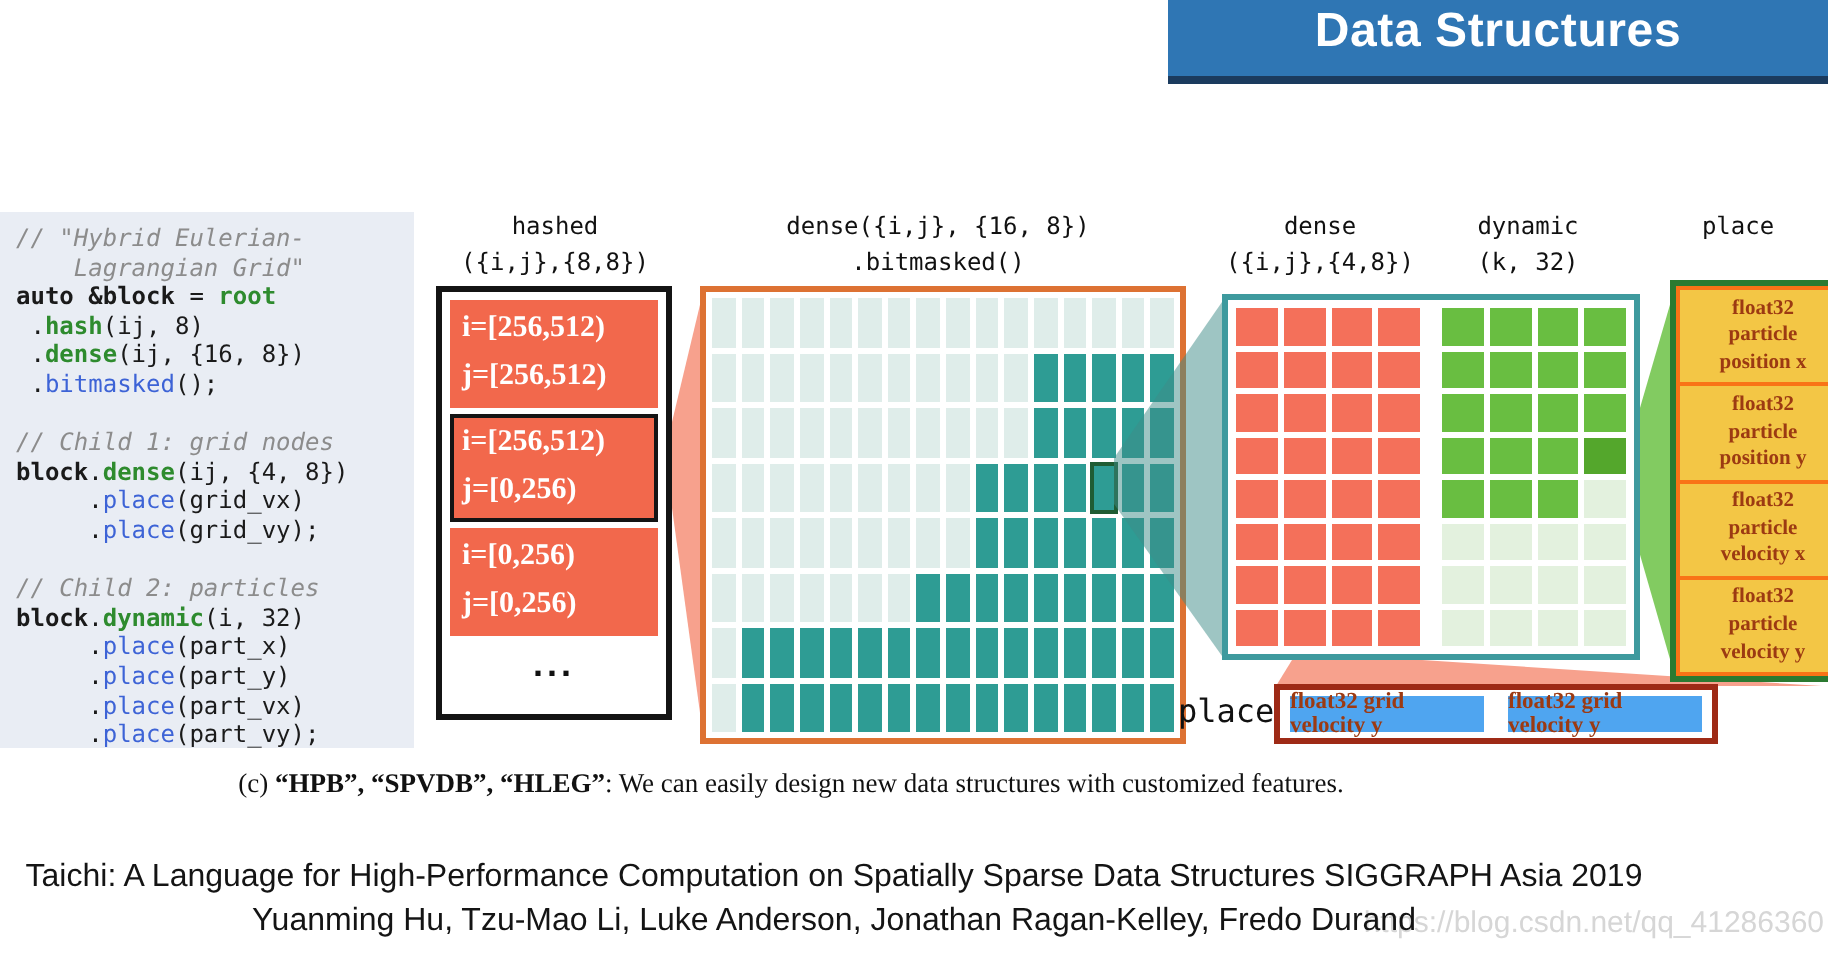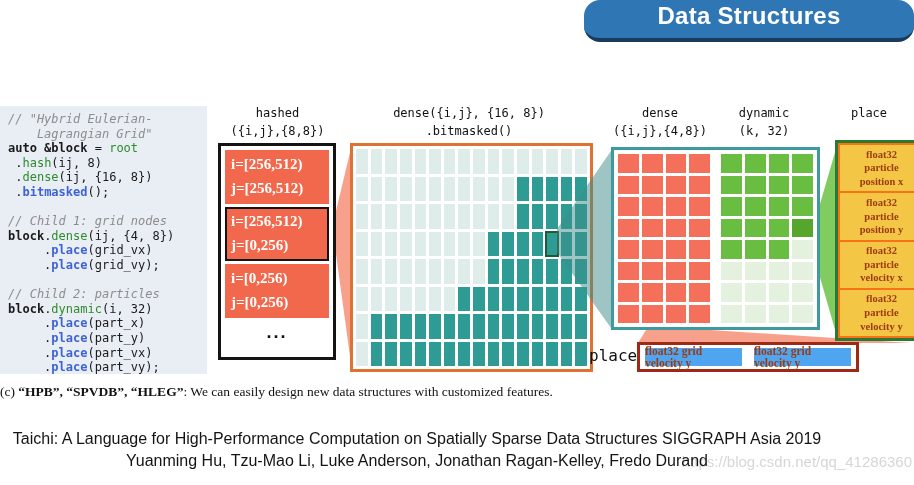--- a/index.html
+++ b/index.html
@@ -3,30 +3,30 @@
 <meta charset="utf-8">
 <style>
   html,body{margin:0;padding:0;background:#fff;}
   .slide{position:relative;width:914px;height:485px;background:#fff;overflow:hidden;
          font-family:"Liberation Sans",sans-serif;}
   .abs{position:absolute;box-sizing:border-box;}
 
   
   .title-bar{left:584px;top:0;width:330px;height:42px;background:var(--title-blue);
     border-bottom:4px solid var(--title-blue-dark);color:#fff;font-weight:bold;
-    font-size:24px;line-height:32px;text-align:center;letter-spacing:.3px;border-radius:16px;}
+    font-size:24px;line-height:32px;text-align:center;letter-spacing:.3px;}
 
   
   .code-panel{left:0;top:106px;width:207px;height:268px;background:var(--code-bg);
     font-family:"DejaVu Sans Mono",monospace;font-size:12px;line-height:14.6px;
     padding:6px 0 0 8px;white-space:pre;color:#1a1a1a;}
   .tok-cm{color:var(--code-comment);font-style:italic;}
   .tok-k{font-weight:bold;color:#1a1a1a;}
-  .tok-g{color:var(--code-green);font-weight:normal;margin-top:20px;}
-  .tok-b{color:var(--code-blue);font-weight:bold;}
+  .tok-g{color:var(--code-green);font-weight:bold;margin-top:20px;}
+  .tok-b{color:var(--code-blue);font-weight:normal;}
   .tok-p{color:#1a1a1a;}
 
   
   .panel-header{font-family:"DejaVu Sans Mono",monospace;font-size:12px;line-height:17.5px;
     text-align:center;color:#111;white-space:pre-line;}
   .hdr-hashed{left:205px;top:105px;width:145px;}
   .hdr-bitmasked{left:338px;top:105px;width:262px;}
   .hdr-dense{left:607px;top:105px;width:106px;}
   .hdr-dynamic{left:713px;top:105px;width:102px;}
   .hdr-place{left:831px;top:105px;width:76px;}
@@ -68,21 +68,21 @@
   
   .place-bottom-label{left:589px;top:346px;font-family:"DejaVu Sans Mono",monospace;
     font-size:16px;color:#111;}
   .red-box{left:637px;top:342px;width:222px;height:30px;border:3px solid var(--red-box-border);
     background:#fff;display:flex;gap:12px;padding:3px 5px;}
   .blue-cell{flex:1;background:var(--blue-cell);color:var(--gold-text);
     font-family:"Liberation Serif",serif;font-weight:bold;font-size:11.5px;
     display:flex;align-items:center;justify-content:center;}
 
   
-  .caption{left:0;top:384px;width:791px;text-align:left;
+  .caption{left:0;top:384px;width:791px;text-align:center;
     font-family:"Liberation Serif",serif;font-size:13.5px;color:#111;z-index:3;}
   .footer-line{left:0;width:834px;text-align:center;font-size:16px;color:#141414;z-index:3;}
   .footer1{top:430px;} .footer2{top:452px;}
   .watermark{right:2px;top:453px;color:#D6D6D6;font-size:15px;z-index:2;}
 
   svg.layer{position:absolute;left:0;top:0;pointer-events:none;}
   .z-under{z-index:1;} .z-boxes{z-index:10;} .z-over{z-index:20;}
 </style>
 </head>
 <body>

